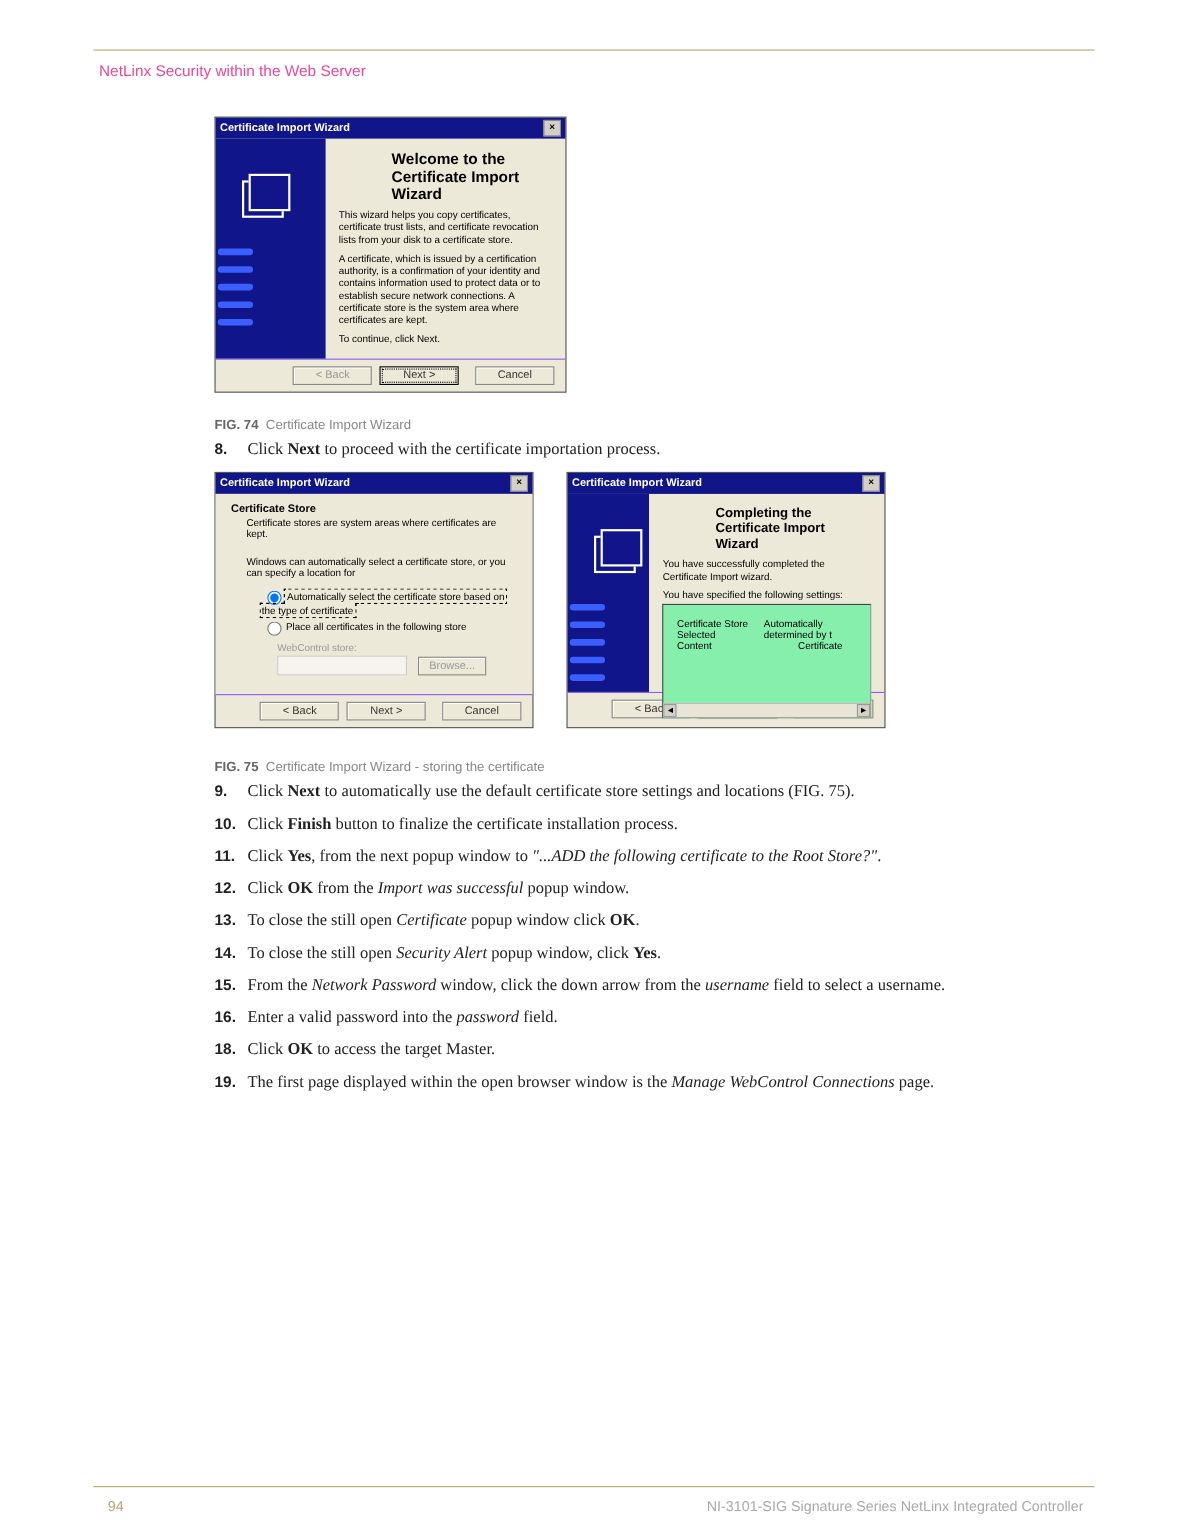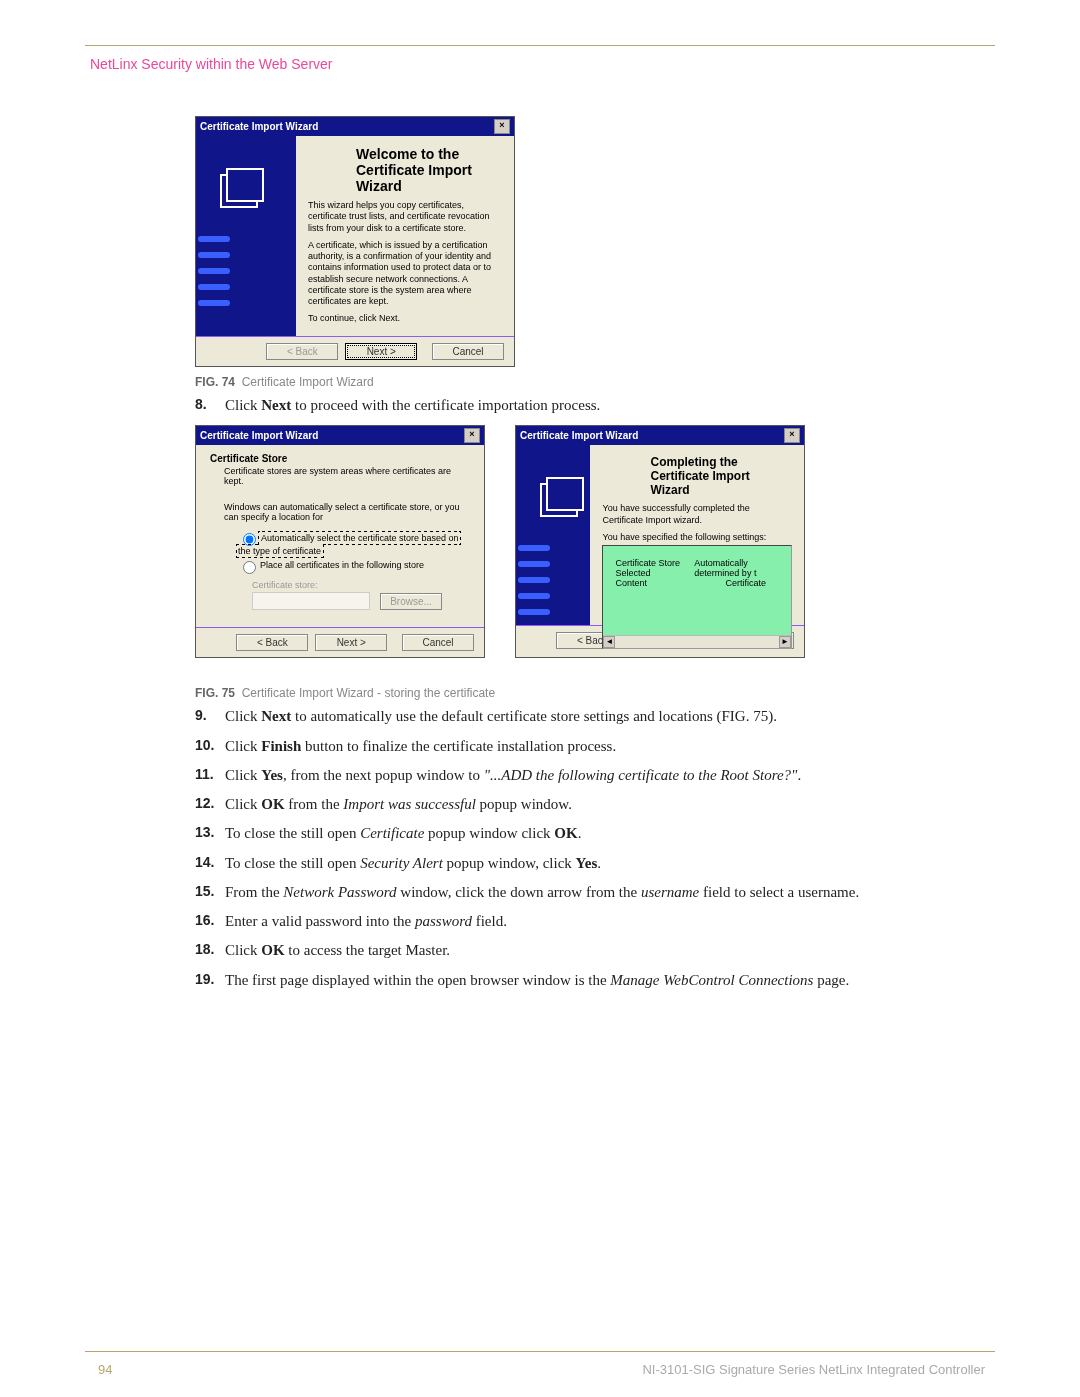--- a/index.html
+++ b/index.html
@@ -31,27 +31,27 @@
   .header {
     position: absolute;
     left: 90px;
     top: 56px;
     font-size: 14px;
     color: #ec4899;
   }
   .content {
     position: absolute;
     left: 195px;
-    top: 116px;
+    top: 106px;
     width: 740px;
   }
   .caption {
     font-size: 12px;
     color: #888;
-    margin: 8px 0 6px 0;
+    margin: 22px 0 6px 0;
   }
   .caption b { color: #666; font-weight: bold; }
   .step-list {
     margin: 4px 0 0 0;
     padding: 0;
   }
   .step-list li {
     list-style: none;
     font-family: Georgia, "Times New Roman", serif;
     font-size: 15px;
@@ -273,21 +273,21 @@
         <div class="whead">Certificate Store</div>
         <div class="wsub">Certificate stores are system areas where certificates are kept.</div>
         <div class="wline">Windows can automatically select a certificate store, or you can specify a location for</div>
         <div class="radio-row">
           <input type="radio" checked="" style=""><span class="dotted">Automatically select the certificate store based on the type of certificate</span>
         </div>
         <div class="radio-row">
           <input type="radio" style=""><span>Place all certificates in the following store</span>
         </div>
         <div class="store-box">
-          <span class="lbl">Certificate store:</span>
+          <span class="lbl">WebControl store:</span>
           <div class="store-row">
             <div class="field"></div>
             <span class="winbtn disabled" style="min-width:44px">Browse...</span>
           </div>
         </div>
       </div>
       <div class="wizard-buttons">
         <span class="winbtn">&lt; Back</span>
         <span class="winbtn">Next &gt;</span>
         <span class="winbtn" style="margin-left:12px">Cancel</span>

